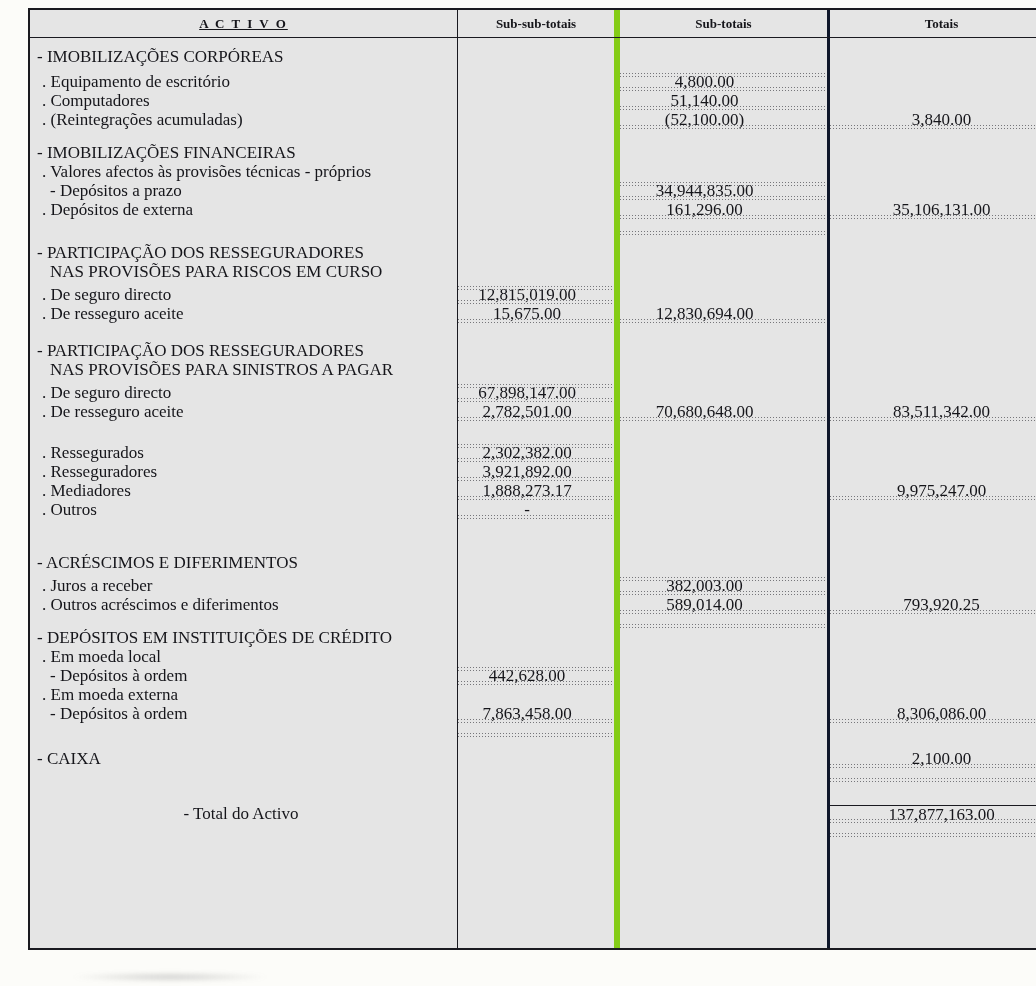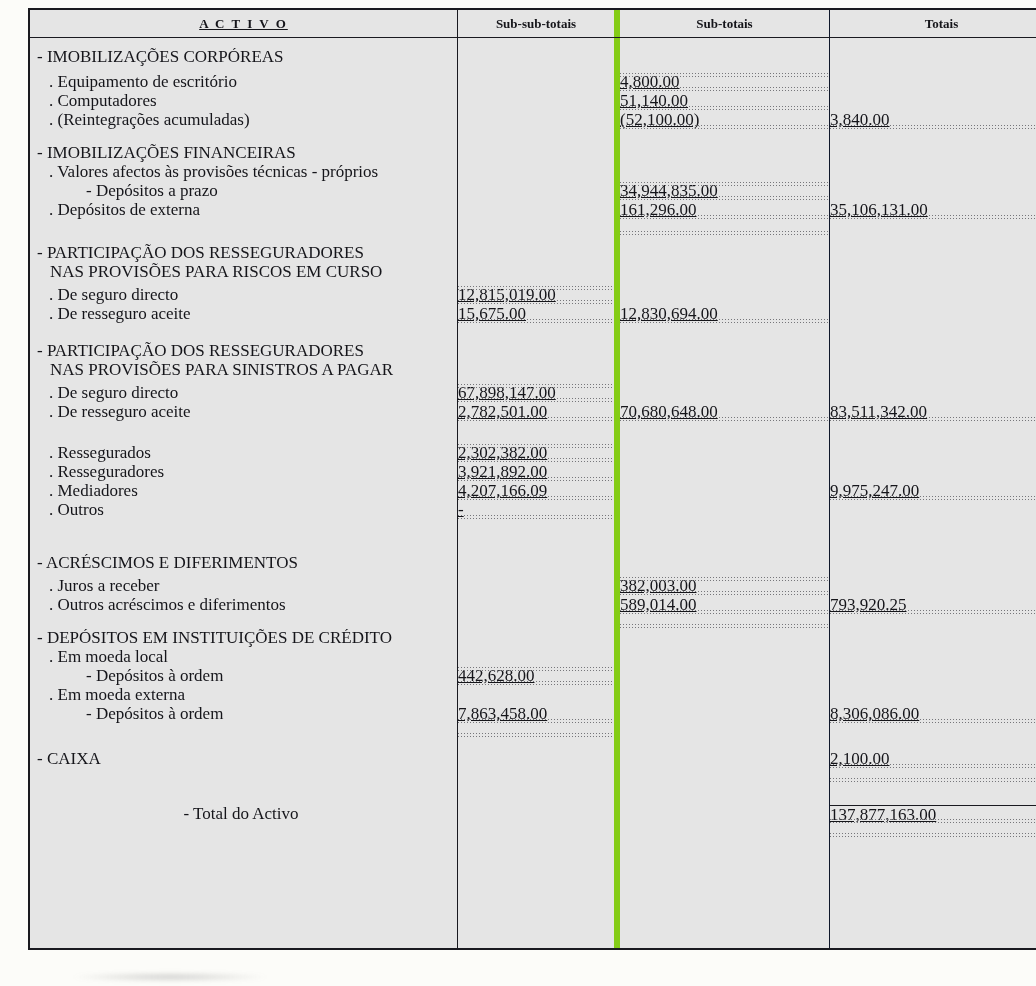--- a/index.html
+++ b/index.html
@@ -17,36 +17,36 @@
     width: 1027px; height: 942px;
     border: 2px solid #1a1a20;
     background: #e5e5e5;
     display: flex;
     flex-direction: column;
   }
   .row { display: flex; flex: 0 0 auto; }
   .cell { position: relative; }
   .c-label { width: 428px; border-right: 1px solid #1a1a20; }
   .c-ss   { width: 162px; border-right: 6px solid #84cc16; }
-  .c-s    { width: 210px; border-right: 1px solid #0f172a; }
+  .c-s    { width: 210px; border-right: 3px solid #0f172a; }
   .c-t    { flex: 1; }
 
   .header-row { height: 28px; border-bottom: 1.5px solid #1a1a20; font-weight: bold; font-size: 13px; }
   .header-row .cell { display: flex; align-items: center; justify-content: center; }
   .activo-h { text-decoration: underline; letter-spacing: 2px; }
 
   .data-row { height: 19px; font-size: 17px; }
   .label-txt { line-height: 18px; white-space: nowrap; overflow: hidden; }
   .ind0 { padding-left: 7px; }
   .ind1 { padding-left: 20px; }
-  .ind2 { padding-left: 19px; }
-  .ind3 { padding-left: 56px; }
+  .ind2 { padding-left: 12px; }
+  .ind3 { padding-left: 20px; }
   .right-label { text-align: center; padding-right: 5px; }
 
-  .num { display: block; text-align: left; line-height: 18px; text-decoration: underline; }
+  .num { display: block; text-align: center; line-height: 18px; }
   .c-ss .num { padding-right: 18px; }
   .c-s  .num { padding-right: 38px; }
   .c-t  .num { }
 
   
   .rt::before, .rb::after {
     content: "";
     position: absolute; left: 0; right: 0; height: 4px;
     background-image:
       repeating-linear-gradient(90deg, #76767a 0 1px, transparent 1px 3px),
@@ -324,21 +324,21 @@
         <span class="num">3,921,892.00</span>
       </div>
     <div class="cell c-s"></div>
       <div class="cell c-t"></div>
   </div>
   <div class="row data-row">
     <div class="cell c-label">
         <div class="label-txt ind2">. Mediadores</div>
       </div>
     <div class="cell c-ss rb">
-        <span class="num">4,207,166.09</span>
+        <span class="num">1,888,273.17</span>
       </div>
     <div class="cell c-s"></div>
     <div class="cell c-t rb">
         <span class="num">9,975,247.00</span>
       </div>
   </div>
   <div class="row data-row">
     <div class="cell c-label">
         <div class="label-txt ind2">. Outros</div>
       </div>

